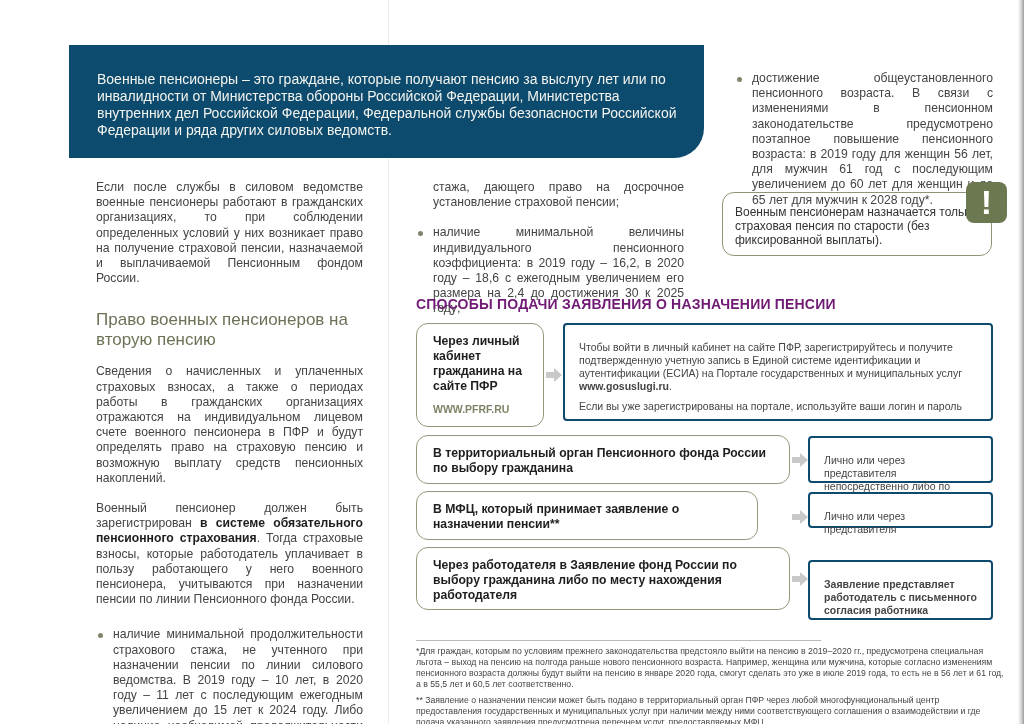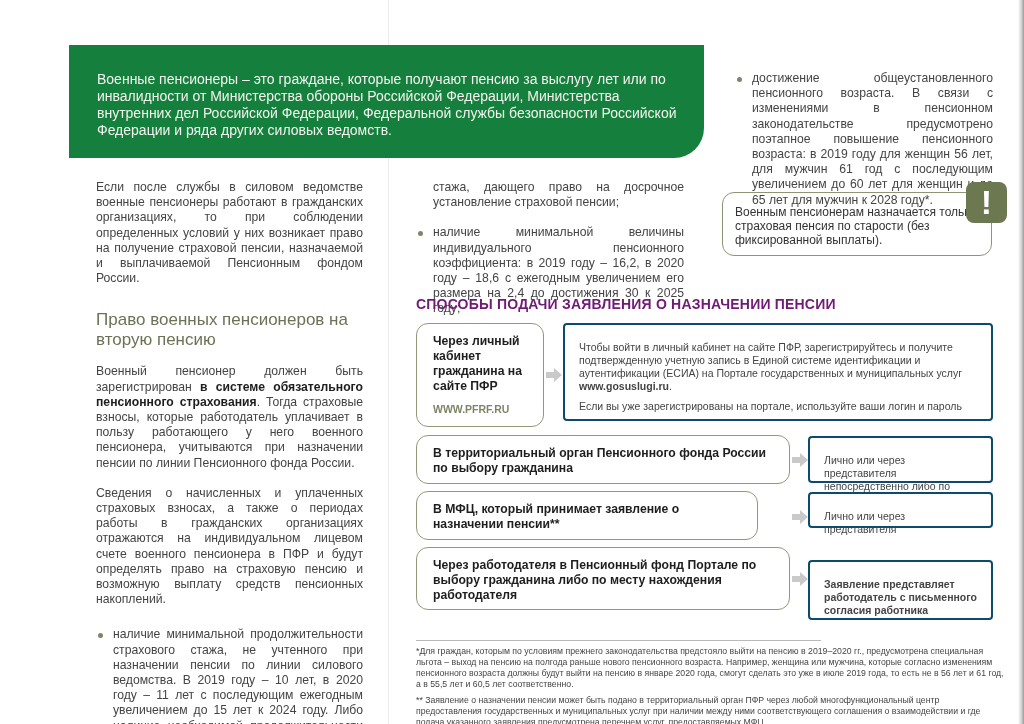--- a/index.html
+++ b/index.html
@@ -4,21 +4,21 @@
 <style>
   * { box-sizing: border-box; margin: 0; padding: 0; }
   html, body { width: 1024px; height: 724px; overflow: hidden; background: #ffffff; }
   body { position: relative; font-family: "Liberation Sans", sans-serif; color: #3a3a3a; }
 
   .page-edge { position: absolute; right: 0; top: 0; width: 6px; height: 724px;
     background: linear-gradient(to right, #ffffff, #cfcfcf 60%, #9a9a9a); }
   .fold { position: absolute; left: 388px; top: 0; width: 1px; height: 724px; background: #ececec; }
 
   .banner { position: absolute; left: 69px; top: 45px; width: 635px; height: 113px;
-    background: #15803d; border-radius: 0 0 30px 0; }
+    background: #0c4a6e; border-radius: 0 0 30px 0; }
   .banner p { position: absolute; left: 28px; top: 26px; width: 590px; color: #f4f4ee;
     font-size: 14px; line-height: 17px; }
 
   .col { position: absolute; font-size: 12.2px; line-height: 15.2px; color: #444; text-align: justify; }
   .col p { margin-bottom: 15px; }
   .col b { color: #1e1e1e; }
 
   .h2 { font-size: 17px; line-height: 20px; font-weight: normal; color: #6b7357; margin: 24px 0 14px; text-align: left; }
   .lead-bold { font-weight: bold; color: #1e1e1e; }
 
@@ -51,22 +51,22 @@
 <div class="fold"></div>
 <div class="page-edge"></div>
 
 <div class="banner">
   <p>Военные пенсионеры – это граждане, которые получают пенсию за выслугу лет или по инвалидности от Министерства обороны Российской Федерации, Министерства внутренних дел Российской Федерации, Федеральной службы безопасности Российской Федерации и ряда других силовых ведомств.</p>
 </div>
 
 <div class="col" style="left:96px; top:180px; width:267px;">
   <p>Если после службы в силовом ведомстве военные пенсионеры работают в гражданских организациях, то при соблюдении определенных условий у них возникает право на получение страховой пенсии, назначаемой и выплачиваемой Пенсионным фондом России.</p>
   <div class="h2">Право военных пенсионеров на вторую пенсию</div>
+  <p>Сведения о начисленных и уплаченных страховых взносах, а также о периодах работы в гражданских организациях отражаются на индивидуальном лицевом счете военного пенсионера в ПФР и будут определять право на страховую пенсию и возможную выплату средств пенсионных накоплений.</p>
   <p><span>Военный пенсионер должен быть зарегистрирован </span><b>в системе обязательного пенсионного страхования</b><span>. Тогда страховые взносы, которые работодатель уплачивает в пользу работающего у него военного пенсионера, учитываются при назначении пенсии по линии Пенсионного фонда России.</span></p>
-  <p>Сведения о начисленных и уплаченных страховых взносах, а также о периодах работы в гражданских организациях отражаются на индивидуальном лицевом счете военного пенсионера в ПФР и будут определять право на страховую пенсию и возможную выплату средств пенсионных накоплений.</p>
   <p class="bullet" style="margin-top:20px;">наличие минимальной продолжительности страхового стажа, не учтенного при назначении пенсии по линии силового ведомства. В 2019 году – 10 лет, в 2020 году – 11 лет с последующим ежегодным увеличением до 15 лет к 2024 году. Либо наличие необходимой продолжительности специального</p>
 </div>
 
 <div class="col" style="left:416px; top:180px; width:268px;">
   <p style="padding-left:17px;">стажа, дающего право на досрочное установление страховой пенсии;</p>
   <p class="bullet">наличие минимальной величины индивидуального пенсионного коэффициента: в 2019 году – 16,2, в 2020 году – 18,6 с ежегодным увеличением его размера на 2,4 до достижения 30 к 2025 году;</p>
 </div>
 
 <div class="col" style="left:735px; top:71px; width:258px;">
   <p class="bullet">достижение общеустановленного пенсионного возраста. В связи с изменениями в пенсионном законодательстве предусмотрено поэтапное повышение пенсионного возраста: в 2019 году для женщин 56 лет, для мужчин 61 год с последующим увеличением до 60 лет для женщин и до 65 лет для мужчин к 2028 году*.</p>
@@ -105,21 +105,21 @@
   <div>В МФЦ, который принимает заявление о назначении пенсии**</div>
 </div>
 <svg class="arrow" style="left:792px; top:510px;" viewBox="0 0 16 14">
     <path d="M0 4 H8 V0 L16 7 L8 14 V10 H0 Z" fill="#c9c9c9"></path>
   </svg>
 <div class="info-box" style="left:808px; top:492px; width:185px; height:34px;">
   <div>Лично или через представителя</div>
 </div>
 
 <div class="way-box" style="left:416px; top:547px; width:374px; height:63px;">
-  <div>Через работодателя в Пенсионный фонд Портале по выбору гражданина либо по месту нахождения работодателя</div>
+  <div>Через работодателя в Заявление фонд России по выбору гражданина либо по месту нахождения работодателя</div>
 </div>
 <svg class="arrow" style="left:792px; top:572px;" viewBox="0 0 16 14">
     <path d="M0 4 H8 V0 L16 7 L8 14 V10 H0 Z" fill="#c9c9c9"></path>
   </svg>
 <div class="info-box" style="left:808px; top:560px; width:185px; height:60px;font-weight:bold;">
   <div>Заявление представляет работодатель с письменного согласия работника</div>
 </div>
 
 <div class="footnote-line"></div>
 <div class="footnotes">

